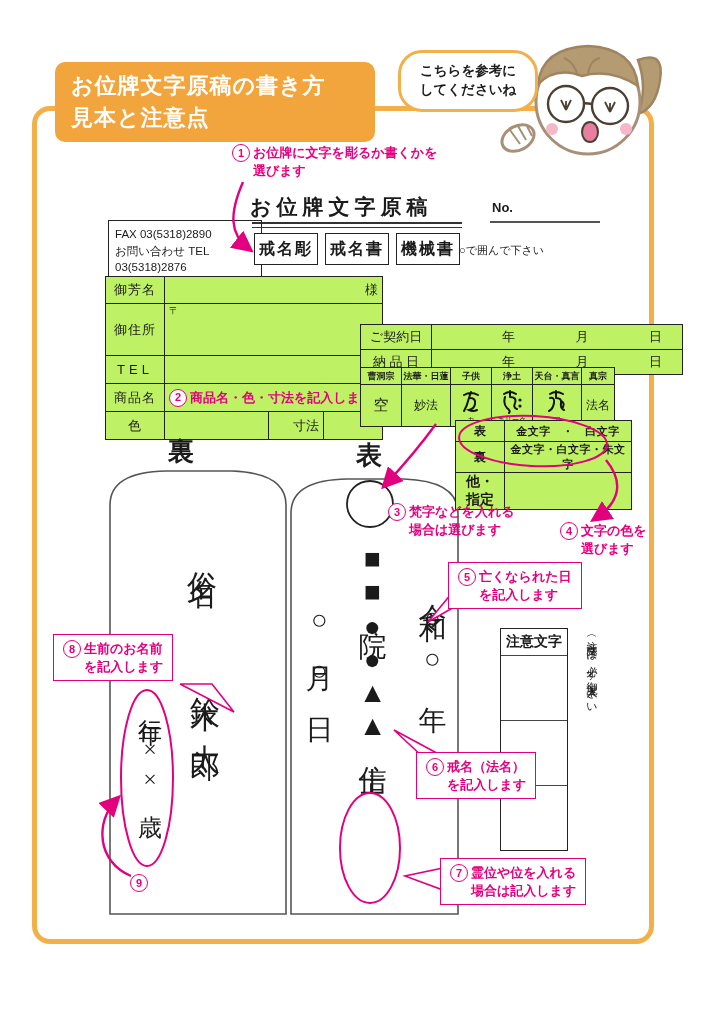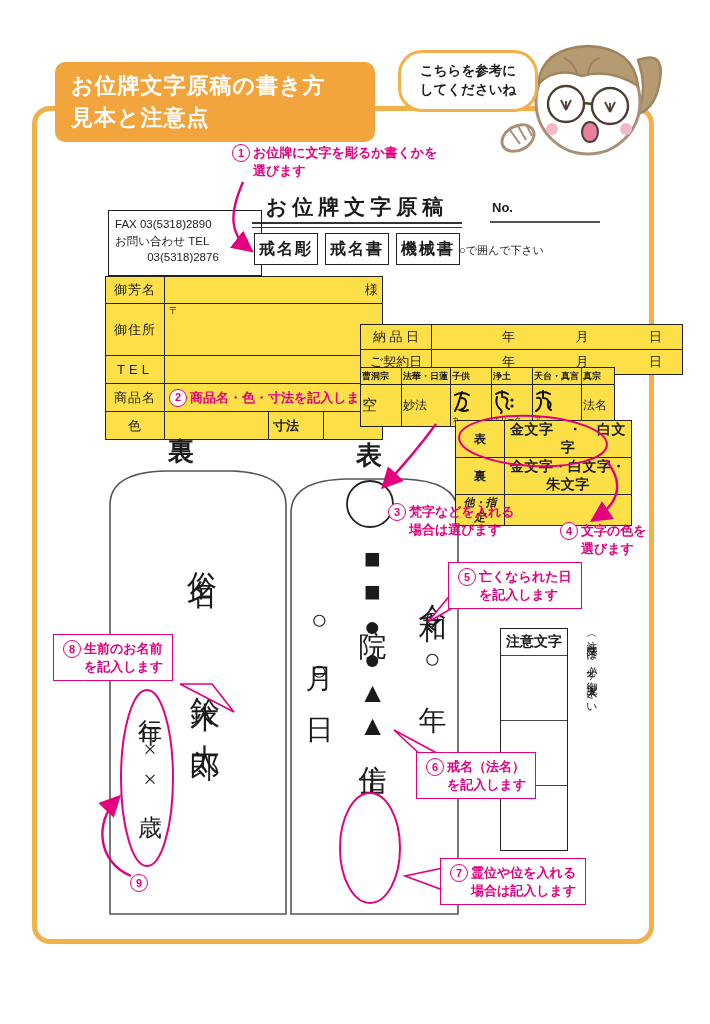--- a/index.html
+++ b/index.html
@@ -20,50 +20,50 @@
 
   .char-svg{left:460px;top:22px;z-index:5;}
   .num{display:inline-flex;align-items:center;justify-content:center;width:16px;height:16px;
        border:1.6px solid #E3007F;border-radius:50%;color:#E3007F;font-weight:bold;font-size:11px;
        flex:none;background:#fff;}
   .anno{display:flex;gap:3px;align-items:flex-start;z-index:5;font-weight:bold;font-size:13px;line-height:1.35;}
   .anno .txt{white-space:pre-line;color:#E3007F;}
   .callout{border:1.6px solid #E3007F;background:#fff;padding:5px 9px;z-index:5;}
 
   
-  .form-title{left:250px;top:193px;width:214px;text-align:center;font-family:"Liberation Serif",serif;
+  .form-title{left:250px;top:193px;width:214px;text-align:left;font-family:"Liberation Serif",serif;
               font-weight:bold;font-size:21px;letter-spacing:5px;z-index:2;}
   .title-rule{left:252px;top:222px;width:210px;height:3px;border-top:2.5px solid #333;border-bottom:1px solid #333;z-index:2;}
   .no-field{left:492px;top:200px;font-weight:bold;font-size:13px;z-index:2;}
   .no-rule{left:490px;top:221px;width:110px;border-top:2px solid #555;z-index:2;}
-  .fax-box{left:108px;top:210px;width:140px;height:54px;border:1.5px solid #222;padding:5px 6px;
+  .fax-box{left:108px;top:220px;width:140px;height:54px;border:1.5px solid #222;padding:5px 6px;
            font-size:11.5px;line-height:1.45;z-index:2;}
-  .fax-box .r{text-align:center;padding-right:4px;}
+  .fax-box .r{text-align:left;padding-right:4px;}
   .methods{left:254px;top:233px;display:flex;gap:7px;z-index:2;}
   .method{border:1.5px solid #222;width:62px;height:30px;display:flex;align-items:center;justify-content:center;
           font-family:"Liberation Serif",serif;font-weight:bold;font-size:16px;letter-spacing:2px;background:#fff;}
   .circle-note{left:459px;top:243px;font-size:11px;z-index:2;}
 
   table{border-collapse:collapse;}
-  td{border:1.5px solid #222;font-size:13px;padding:0 4px;background:#fde047;}
+  td{border:1.5px solid #222;font-size:13px;padding:0 4px;background:#bef264;}
   .info-table{left:105px;top:276px;z-index:2;}
   .info-table td.lbl{width:50px;text-align:center;letter-spacing:1px;}
   .date-table{left:360px;top:324px;z-index:2;}
   .date-table td.lbl{width:62px;text-align:center;}
   .ymd{display:flex;justify-content:space-between;padding:0 16px 0 66px;width:160px;}
   .religion-table{left:360px;top:367px;z-index:2;}
-  .religion-table td{padding:0 1px;}
+  .religion-table td{text-align:center;padding:0 1px;}
   .religion-table .hd{font-size:9px;font-weight:bold;height:16px;}
   .religion-table .bd{height:42px;}
   .bonji-cell{line-height:1;}
   .bonji-label{font-size:7px;display:block;}
   .color-table{left:455px;top:420px;z-index:2;}
   .color-table td{height:20px;}
   .color-table td.lbl{width:40px;text-align:center;font-weight:bold;font-size:12px;}
-  .color-table td.val{width:118px;text-align:center;font-weight:bold;font-size:14px;letter-spacing:0.5px;}
+  .color-table td.val{width:118px;text-align:center;font-weight:bold;font-size:11px;letter-spacing:0.5px;}
 
   
   .tablet-label{font-family:"Liberation Serif",serif;font-weight:bold;font-size:26px;z-index:2;}
   .vtext{writing-mode:vertical-rl;text-orientation:upright;font-family:"Liberation Serif",serif;z-index:2;}
 
   
   .caution-box{left:500px;top:628px;width:66px;border:1.5px solid #222;background:#fff;z-index:2;}
   .caution-box .hd{height:26px;display:flex;align-items:center;justify-content:center;font-weight:bold;font-size:14px;}
   .caution-box .cell{height:64px;border-top:1.2px solid #444;}
   .caution-note{left:584px;top:630px;height:240px;writing-mode:vertical-rl;text-orientation:upright;
@@ -156,40 +156,40 @@
       <td colspan="3">
         <span class="anno" style="position:static;">
           <span class="num">2</span>
           <span class="txt">商品名・色・寸法を記入します</span>
         </span>
       </td>
     </tr>
     <tr style="height:28px;">
       <td class="lbl">色</td>
       <td style="width:95px;"></td>
-      <td style="width:46px;text-align:left;font-weight:bold;">寸法</td>
+      <td style="width:46px;text-align:right;">寸法</td>
       <td style="width:50px;"></td>
     </tr>
   </tbody>
     </table>
 
   <table class="abs date-table">
     <tbody>
         <tr style="height:25px;">
-      <td class="lbl">納 品 日</td>
+      <td class="lbl">ご契約日</td>
       <td>
         <div class="ymd">
           <span>年</span>
           <span>月</span>
           <span>日</span>
         </div>
       </td>
     </tr>
     <tr style="height:25px;">
-      <td class="lbl">ご契約日</td>
+      <td class="lbl">納 品 日</td>
       <td>
         <div class="ymd">
           <span>年</span>
           <span>月</span>
           <span>日</span>
         </div>
       </td>
     </tr>
   </tbody>
     </table>
@@ -240,21 +240,21 @@
     <tbody>
         <tr>
       <td class="lbl">表</td>
       <td class="val">金文字　・　白文字</td>
     </tr>
     <tr>
       <td class="lbl">裏</td>
       <td class="val">金文字・白文字・朱文字</td>
     </tr>
     <tr>
-      <td class="lbl" style="font-size:11px;font-style:italic;">他・指定</td>
+      <td class="lbl" style="font-size:14px;">他・指定</td>
       <td class="val"></td>
     </tr>
   </tbody>
     </table>
 
   <div class="abs tablet-label" style="left:168px;top:434px;">裏</div>
   <div class="abs tablet-label" style="left:356px;top:438px;">表</div>
 
   <div class="abs vtext" style="left:181px;top:548px;font-size:30px;letter-spacing:8px;">俗名</div>
   <div class="abs vtext" style="left:184px;top:672px;font-size:30px;letter-spacing:6px;">鈴木　太郎</div>

